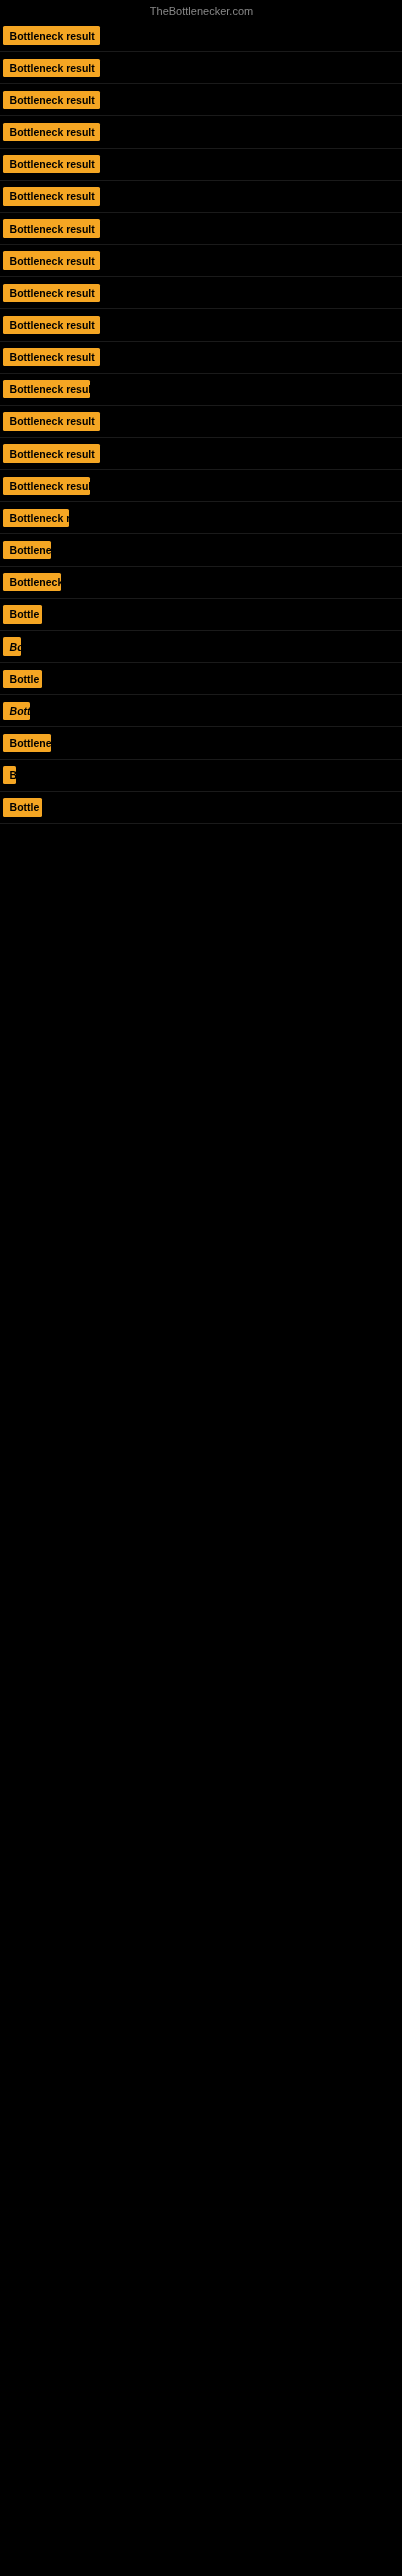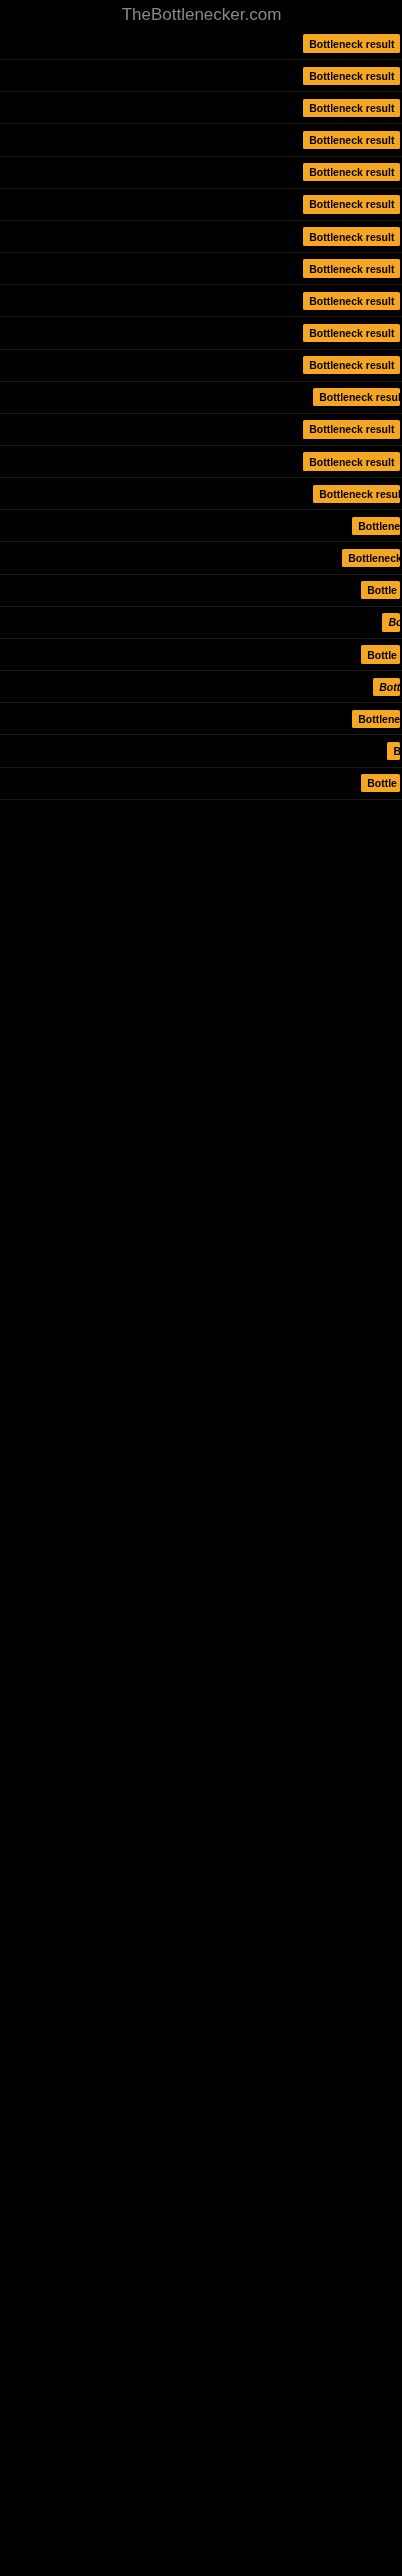--- a/index.html
+++ b/index.html
@@ -12,21 +12,21 @@
       background-color: #000000;
       width: 403px;
       min-height: 2576px;
       font-family: Arial, sans-serif;
       position: relative;
     }
 
     .site-title {
       text-align: center;
       color: #888888;
-      font-size: 17px;
+      font-size: 11px;
       padding: 4.8px 0 3.2px 0;
       width: 100%;
     }
 
     .bottleneck-badge {
       display: inline-block;
       background-color: #f5a623;
       color: #000000;
       font-size: 10.5px;
       font-weight: bold;
@@ -37,21 +37,20 @@
     }
 
     .row {
       padding: 6.4px 3.2px 6.4px 3.2px;
       border-bottom: 0.8px solid #1a1a1a;
     }
 
     .row-content {
       display: flex;
       align-items: flex-start;
-      justify-content: flex-end;
     }
   </style>
 </head>
 <body>
 
 <div class="site-title">
   <span>TheBottlenecker.com</span>
 </div>
 
 <div id="rows-container">
@@ -125,26 +124,31 @@
         <span class="bottleneck-badge" style="max-width: 97px;">Bottleneck result</span>
       </div>
     </div>
     <div class="row">
       <div class="row-content">
         <span class="bottleneck-badge" style="max-width: 87px;">Bottleneck resul</span>
       </div>
     </div>
     <div class="row">
       <div class="row-content">
+        <span class="bottleneck-badge" style="max-width: 66px;">Bottleneck r</span>
+      </div>
+    </div>
+    <div class="row">
+      <div class="row-content">
         <span class="bottleneck-badge" style="max-width: 48px;">Bottlene</span>
       </div>
     </div>
     <div class="row">
       <div class="row-content">
-        <span class="bottleneck-badge" style="max-width: 58px; margin-left: 36px;">Bottleneck</span>
+        <span class="bottleneck-badge" style="max-width: 58px;">Bottleneck</span>
       </div>
     </div>
     <div class="row">
       <div class="row-content">
         <span class="bottleneck-badge" style="max-width: 39px;">Bottle</span>
       </div>
     </div>
     <div class="row">
       <div class="row-content">
         <span class="bottleneck-badge" style="max-width: 17.7px; font-style: italic;">Bo</span>

